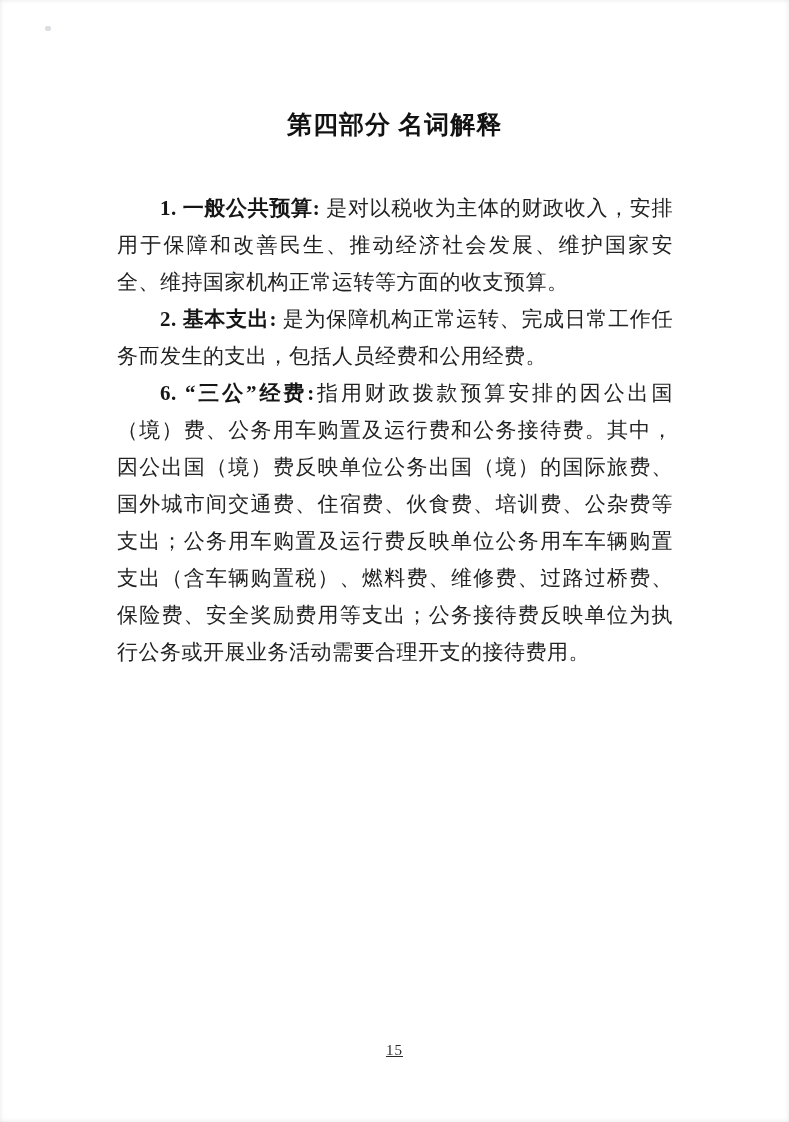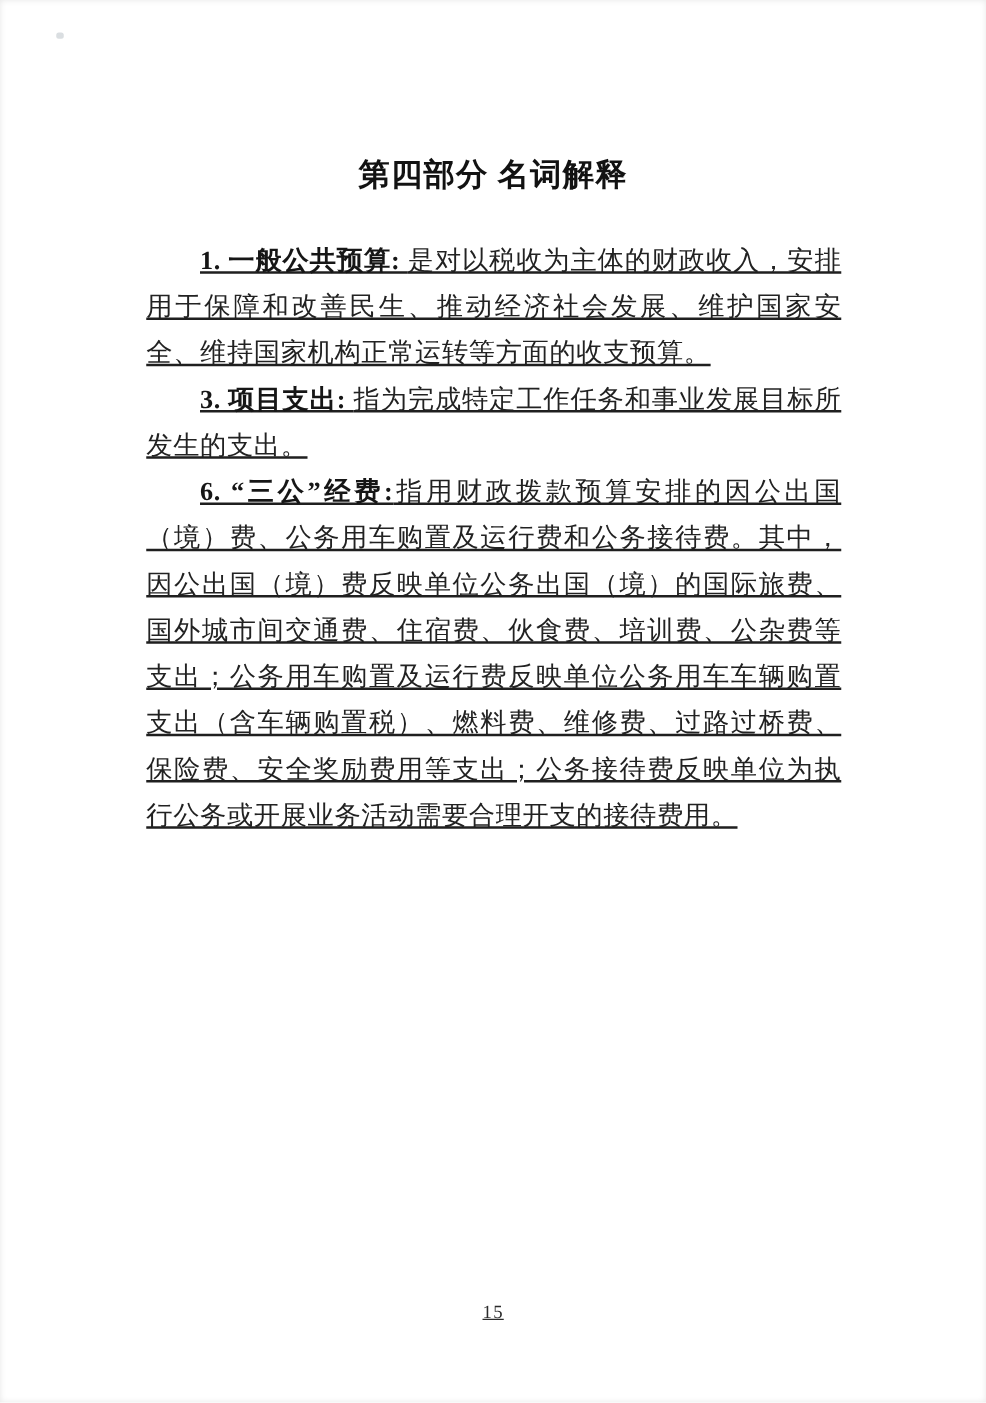--- a/index.html
+++ b/index.html
@@ -20,39 +20,38 @@
   .scan-speck {
     position: absolute;
     left: 45px;
     top: 26px;
     width: 6px;
     height: 5px;
     background: #dadee1;
     border-radius: 2px;
   }
   .title {
-    margin: 16px;
+    margin: 1px;
     padding-top: 107px;
     text-align: center;
     font-size: 25px;
     font-weight: 700;
     letter-spacing: 1px;
     color: #121212;
   }
   .content {
     position: absolute;
     left: 117px;
     top: 190px;
     width: 556px;
     font-size: 21px;
     line-height: 37px;
     text-align: justify;
     text-justify: inter-ideograph;
     letter-spacing: 0.5px;
-    text-decoration: underline;
   }
   .item {
     margin: 0;
     text-indent: 43px;
   }
   .term {
     font-weight: 700;
     color: #161616;
   }
   .def {
@@ -76,22 +75,22 @@
 <div class="page">
 
   <div class="scan-speck"></div>
 
   <h1 class="title">第四部分 名词解释</h1>
 
   <div class="content">
 
     <p class="item"><b class="term">1. 一般公共预算: </b><span class="def">是对以税收为主体的财政收入，安排用于保障和改善民生、推动经济社会发展、维护国家安全、维持国家机构正常运转等方面的收支预算。</span></p>
 
+    <p class="item"><b class="term">2. 基本支出: </b><span class="def">是为保障机构正常运转、完成日常工作任务而发生的支出，包括人员经费和公用经费。</span></p>
 
-    <p class="item"><b class="term">3. 项目支出: </b><span class="def">指为完成特定工作任务和事业发展目标所发生的支出。</span></p>
 
 
 
     <p class="item"><b class="term">6. “三公”经费:</b><span class="def">指用财政拨款预算安排的因公出国（境）费、公务用车购置及运行费和公务接待费。其中，因公出国（境）费反映单位公务出国（境）的国际旅费、国外城市间交通费、住宿费、伙食费、培训费、公杂费等支出；公务用车购置及运行费反映单位公务用车车辆购置支出（含车辆购置税）、燃料费、维修费、过路过桥费、保险费、安全奖励费用等支出；公务接待费反映单位为执行公务或开展业务活动需要合理开支的接待费用。</span></p>
 
   </div>
 
   <div class="page-number">15</div>
 
 </div>

